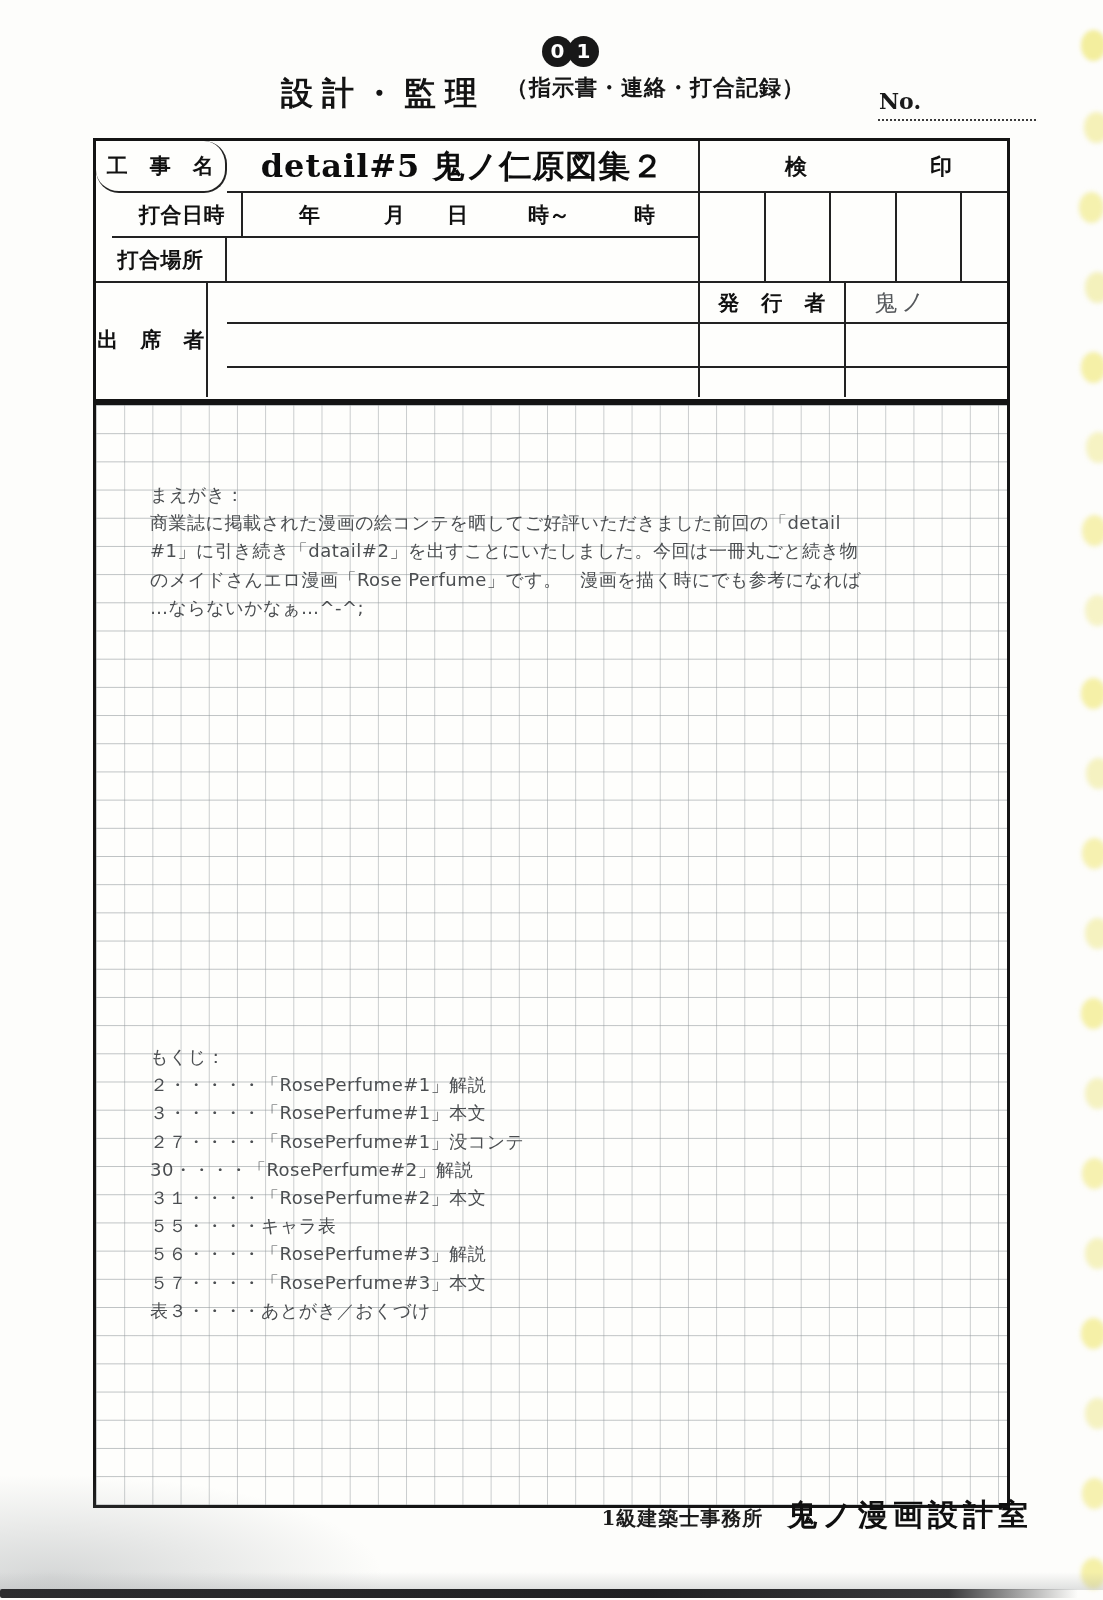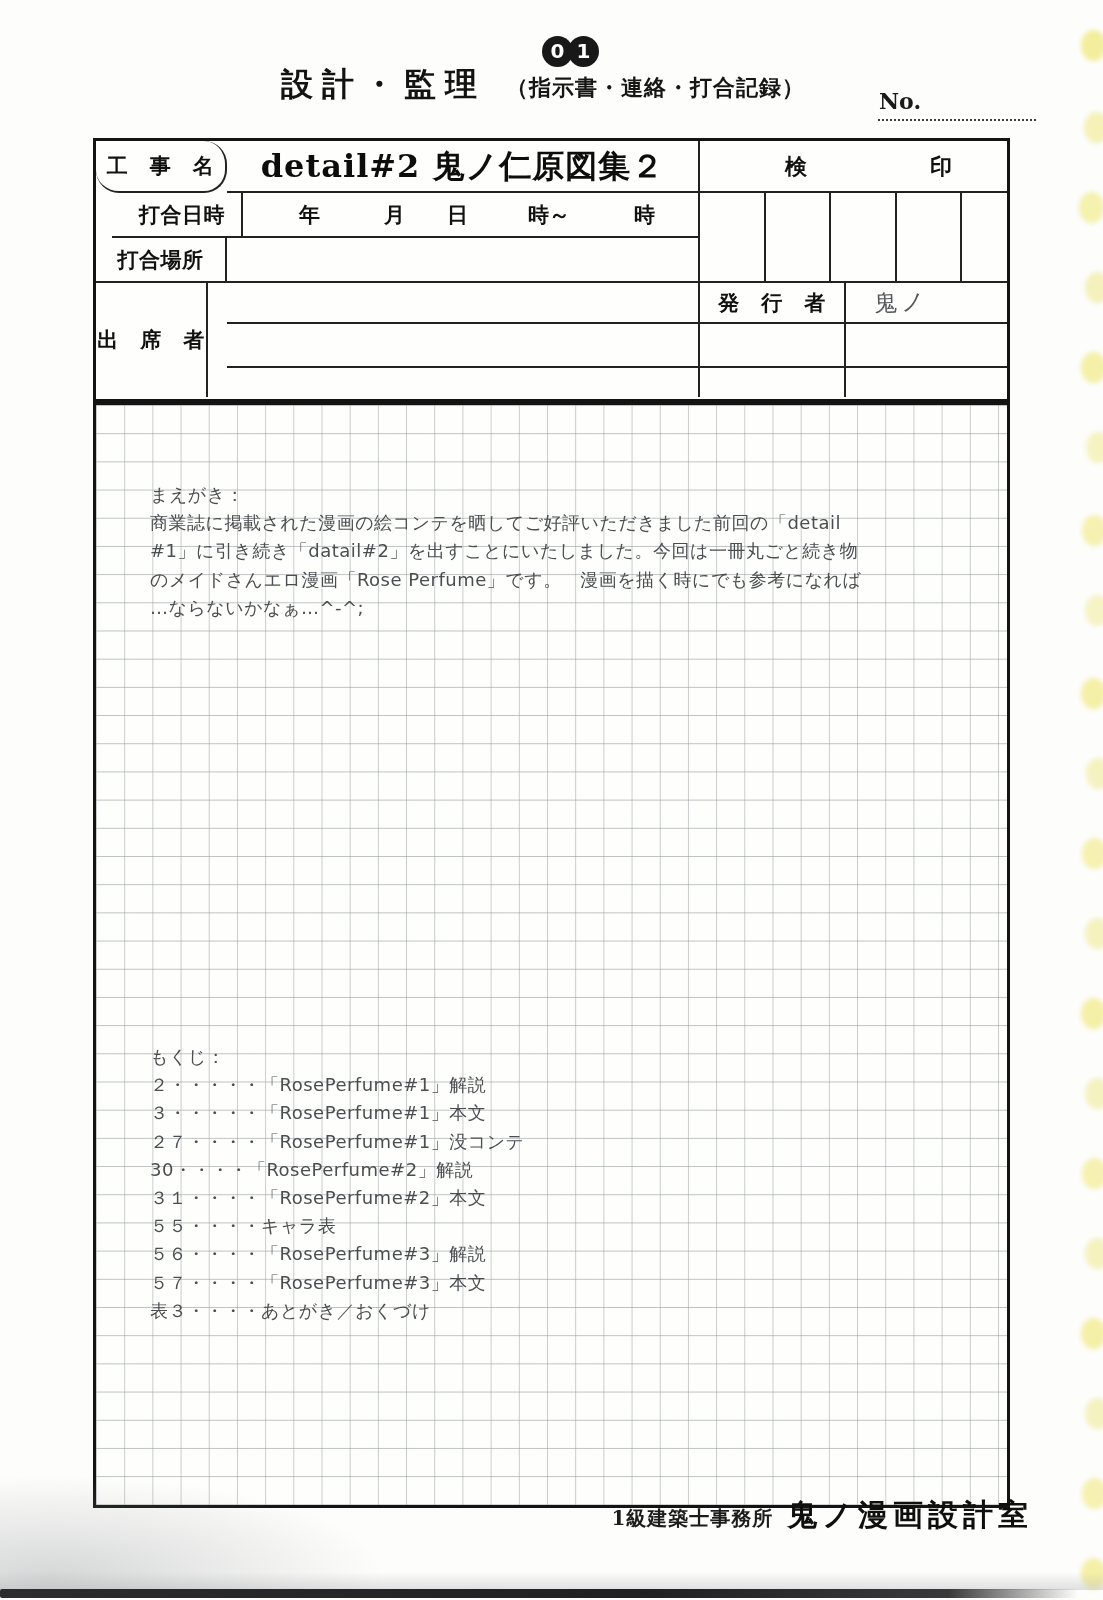--- a/index.html
+++ b/index.html
@@ -15,21 +15,21 @@
   
   .pagenum{position:absolute;left:542px;top:36px;height:32px;}
   .pn-circle{
     position:absolute;top:0;width:31px;height:31px;border-radius:50%;
     background:#181818;color:#fff;
     font:700 20px/31px "DejaVu Sans",sans-serif;text-align:center;
   }
   .pn-c1{left:0;}
   .pn-c2{left:26px;}
   .hdr-title{
-    position:absolute;left:281px;top:67px;margin:0;
+    position:absolute;left:281px;top:76px;margin:0;
     font:700 32px/1.1 "DejaVu Sans",sans-serif;color:#131313;
     letter-spacing:9px;white-space:nowrap;
   }
   .hdr-sub{
     position:absolute;left:506px;top:76px;
     font:700 22px/1.1 "DejaVu Sans",sans-serif;color:#161616;
     letter-spacing:1px;white-space:nowrap;
   }
   .no-label{
     position:absolute;left:879px;top:90px;
@@ -96,21 +96,21 @@
     font-family:"DejaVu Sans",sans-serif;font-weight:400;
     font-size:18px;line-height:28.2px;color:#4b4e51;
     letter-spacing:0.5px;white-space:nowrap;
   }
   .preface{position:absolute;left:54px;top:76px;}
   .toc{position:absolute;left:54px;top:638px;}
 
   
   .footer{
     position:absolute;right:70px;top:1497px;
-    display:flex;align-items:baseline;gap:14px;white-space:nowrap;
+    display:flex;align-items:baseline;gap:24px;white-space:nowrap;
   }
   .f-small{font:700 20px/1.2 "DejaVu Serif",serif;color:#1c1c1c;letter-spacing:1px;}
   .f-big{font:700 30px/1.2 "DejaVu Serif",serif;color:#0f0f0f;letter-spacing:5px;}
 
   
   .glue{
     position:absolute;left:1081px;top:30px;width:25px;height:31px;border-radius:50%;
     background:rgba(242,236,148,0.9);
     filter:blur(2px);
     box-shadow:
@@ -158,21 +158,21 @@
   </div>
 
   <h1 class="hdr-title">設計・監理</h1>
   <div class="hdr-sub">（指示書・連絡・打合記録）</div>
   <div class="no-label">No.</div>
   <div class="no-line"></div>
 
   <div class="form-table">
     <div class="ft-cell cA1 lbl bR bB">工　事　名</div>
     <div class="ft-cell cB1 bR bB">
-      <span class="title-text">detail#2 鬼ノ仁原図集２</span>
+      <span class="title-text">detail#5 鬼ノ仁原図集２</span>
     </div>
     <div class="ft-cell cC1 bB">
       <span class="insp">検</span>
       <span class="insp">印</span>
     </div>
 
     <div class="ft-cell cA2 lbl bR bB">打合日時</div>
     <div class="ft-cell cB2 bR bB">
       <span class="dt-part dt-1">年</span>
       <span class="dt-part dt-2">月</span>

